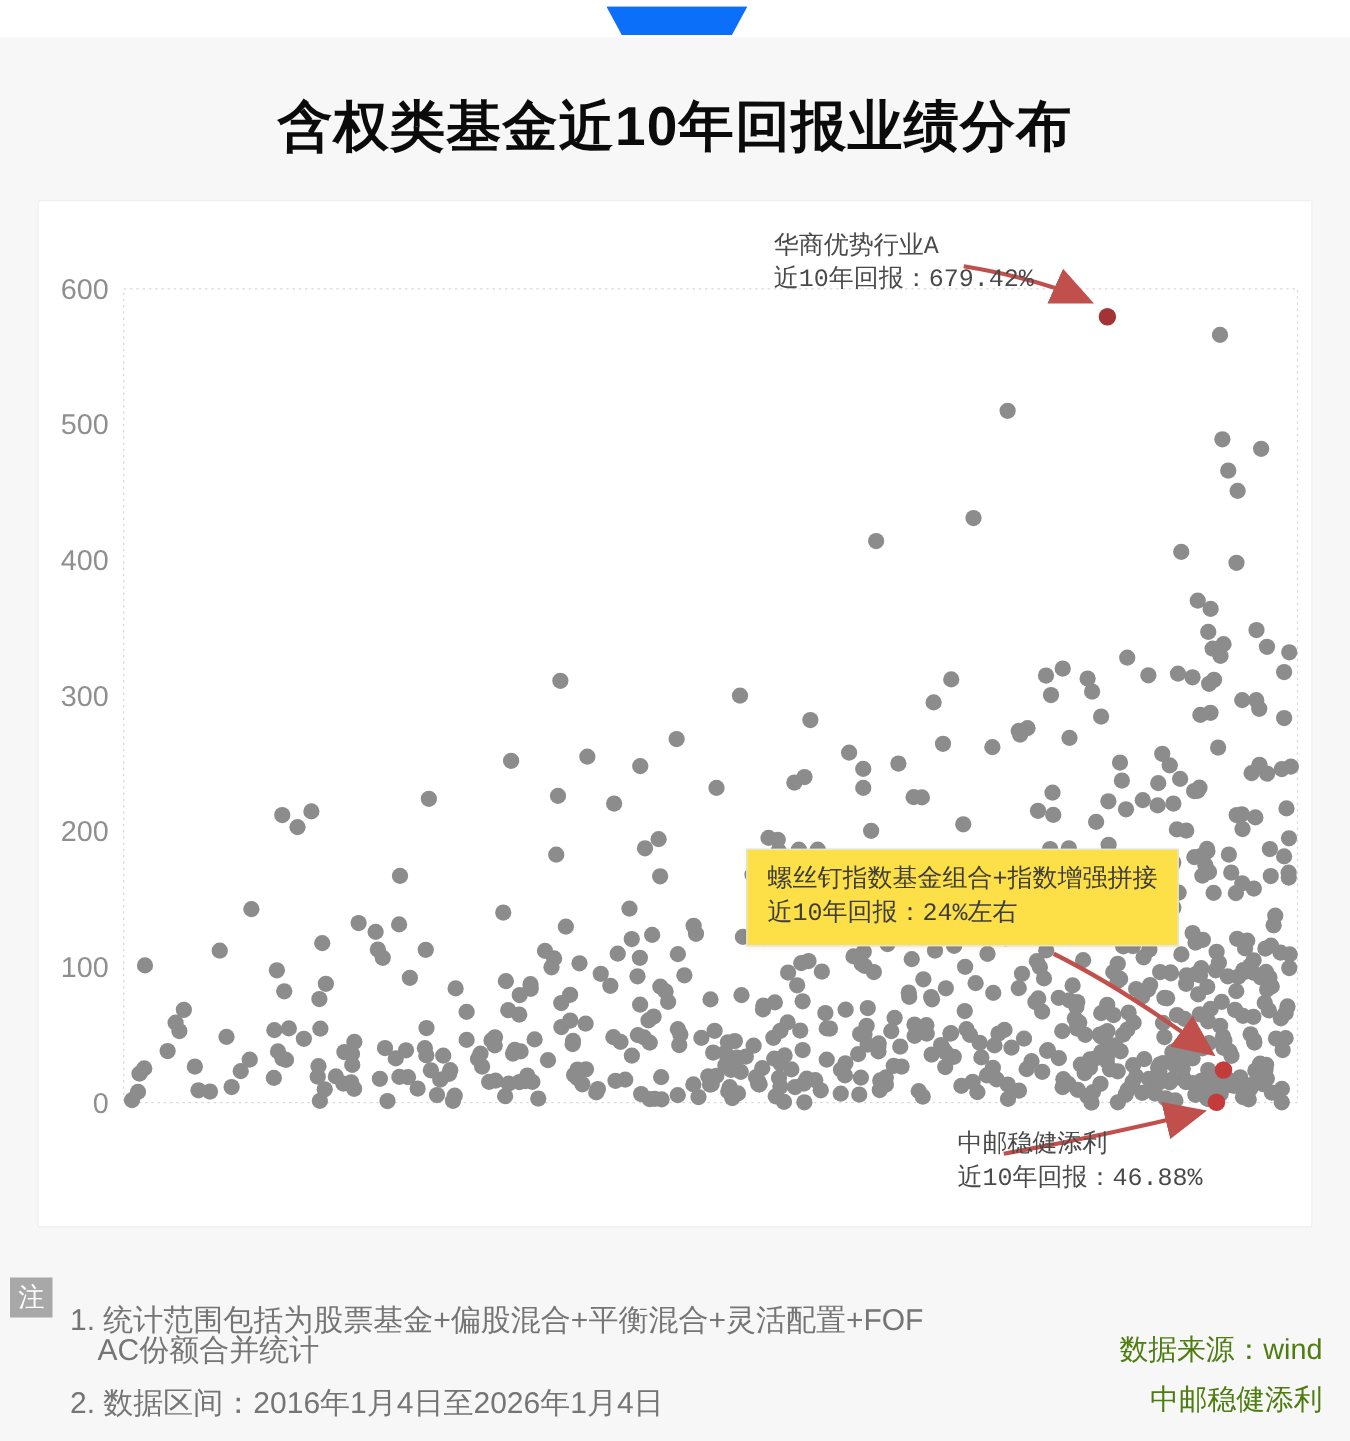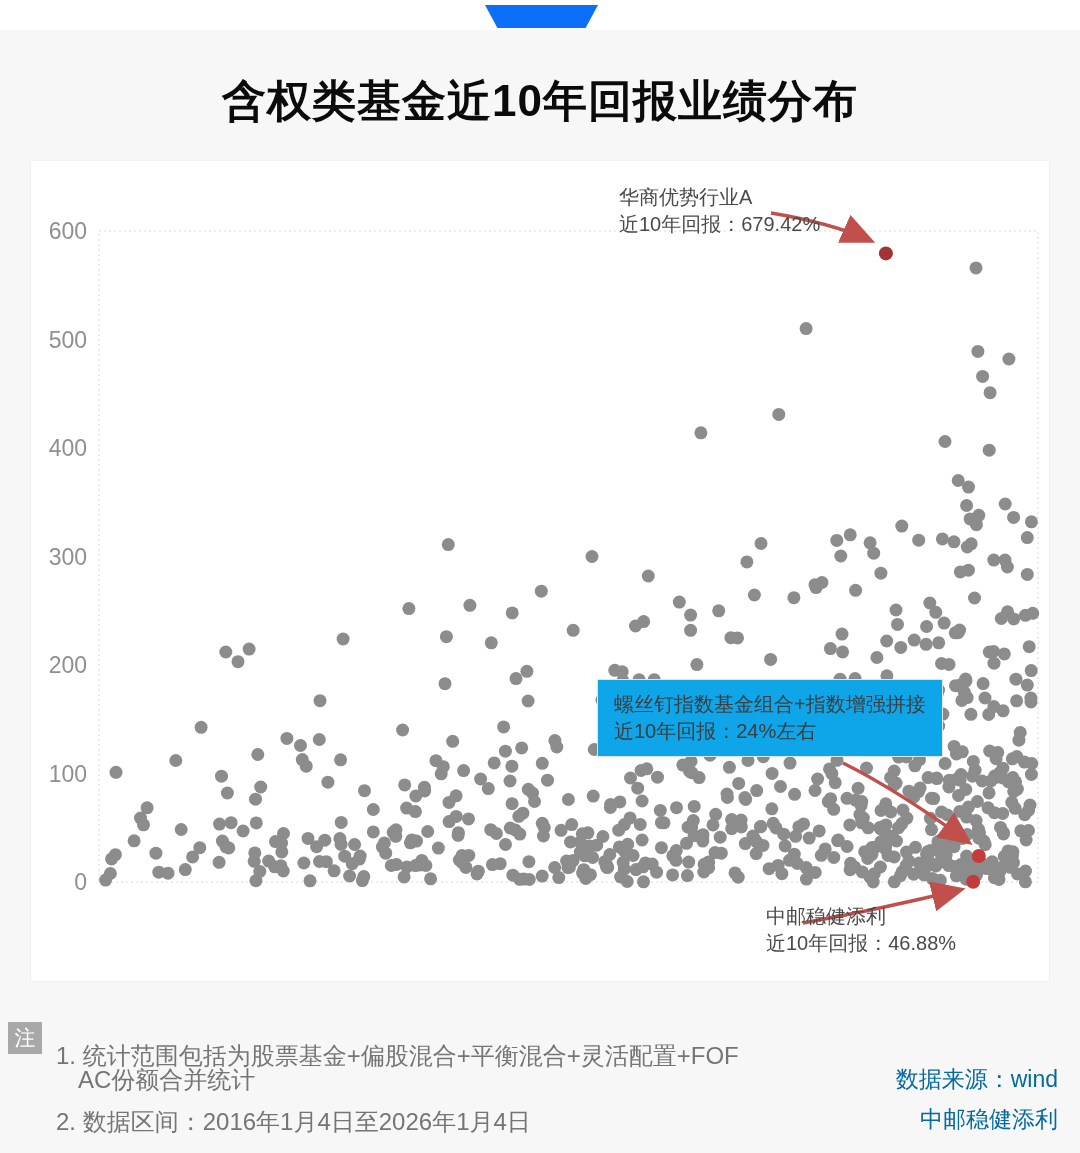--- a/index.html
+++ b/index.html
@@ -7,33 +7,33 @@
   body{font-family:"Liberation Sans","DejaVu Sans",sans-serif;}
   #page{position:relative;width:1080px;height:1153px;background:#f7f7f8;overflow:hidden;}
   #top-strip{position:absolute;left:0;top:0;width:1080px;height:30px;background:#ffffff;}
   #top-tab{position:absolute;left:485px;top:5px;width:113px;height:23px;
            clip-path:polygon(0 0,100% 0,89% 100%,11% 100%);}
   #page-title{position:absolute;left:0;top:72px;width:1080px;text-align:center;
               font-size:44px;font-weight:700;color:#0b0b0b;letter-spacing:1px;}
   #chart-panel{position:absolute;left:30px;top:160px;width:1020px;height:822px;
                background:#ffffff;border:1px solid #f0f0f0;border-radius:2px;}
   #scatter-svg{position:absolute;left:0;top:0;width:1020px;height:822px;z-index:1;}
-  .ann{position:absolute;z-index:2;font-size:20px;line-height:27px;color:#4a4a4a;white-space:nowrap;}
-  #ann-box{left:566px;top:518px;background:#0ea5e9;border:1px solid #e4e4e4;
+  .ann{position:absolute;z-index:2;font-size:20px;line-height:27px;color:#4a4a4a;white-space:nowrap;font-family:Liberation Mono, monospace;}
+  #ann-box{left:566px;top:518px;background:#fde047;border:1px solid #e4e4e4;
            box-shadow:0 1px 4px rgba(0,0,0,0.06);padding:11px 16px;color:#3d3d3d;}
   #ann-top{left:588px;top:23px;}
   #ann-bottom{left:735px;top:742px;}
   
   #note-badge{position:absolute;left:8px;top:1022px;width:34px;height:32px;background:#a8a8a8;
               color:#ffffff;font-size:21px;display:flex;align-items:center;justify-content:center;}
   .note-line{position:absolute;font-size:24px;color:#757575;white-space:nowrap;}
   #note-1{left:56px;top:1040px;}
   #note-2{left:78px;top:1064px;}
   #note-3{left:56px;top:1106px;}
-  .src-line{position:absolute;right:22px;font-size:23px;color:#0369a1;text-align:right;white-space:nowrap;}
+  .src-line{position:absolute;right:22px;font-size:23px;color:#4d7c0f;text-align:right;white-space:nowrap;}
   #src-1{top:1064px;}
   #src-2{top:1104px;}
 </style>
 </head>
 <body>
 
 <div id="page">
   <div id="top-strip"></div>
   <div id="top-tab" style="background: rgb(12, 111, 250);"></div>
 

